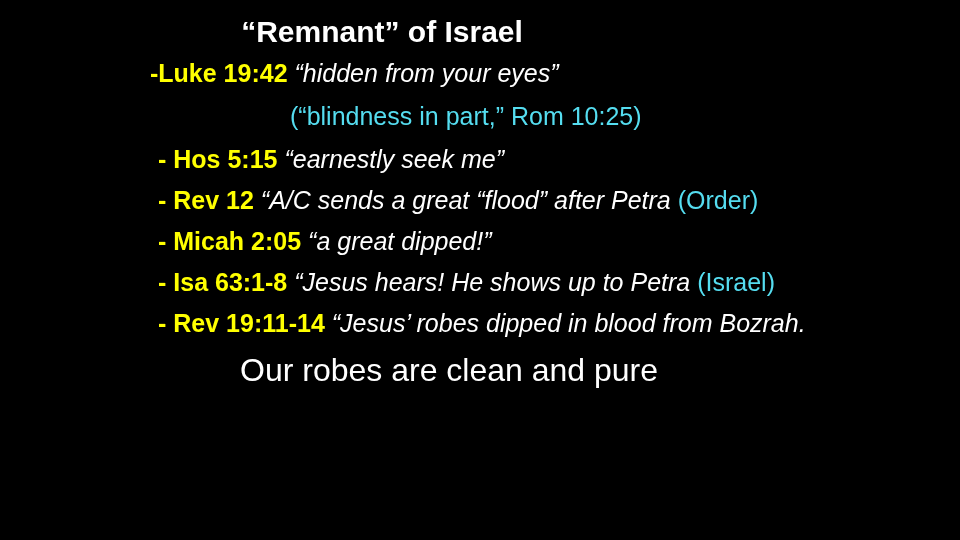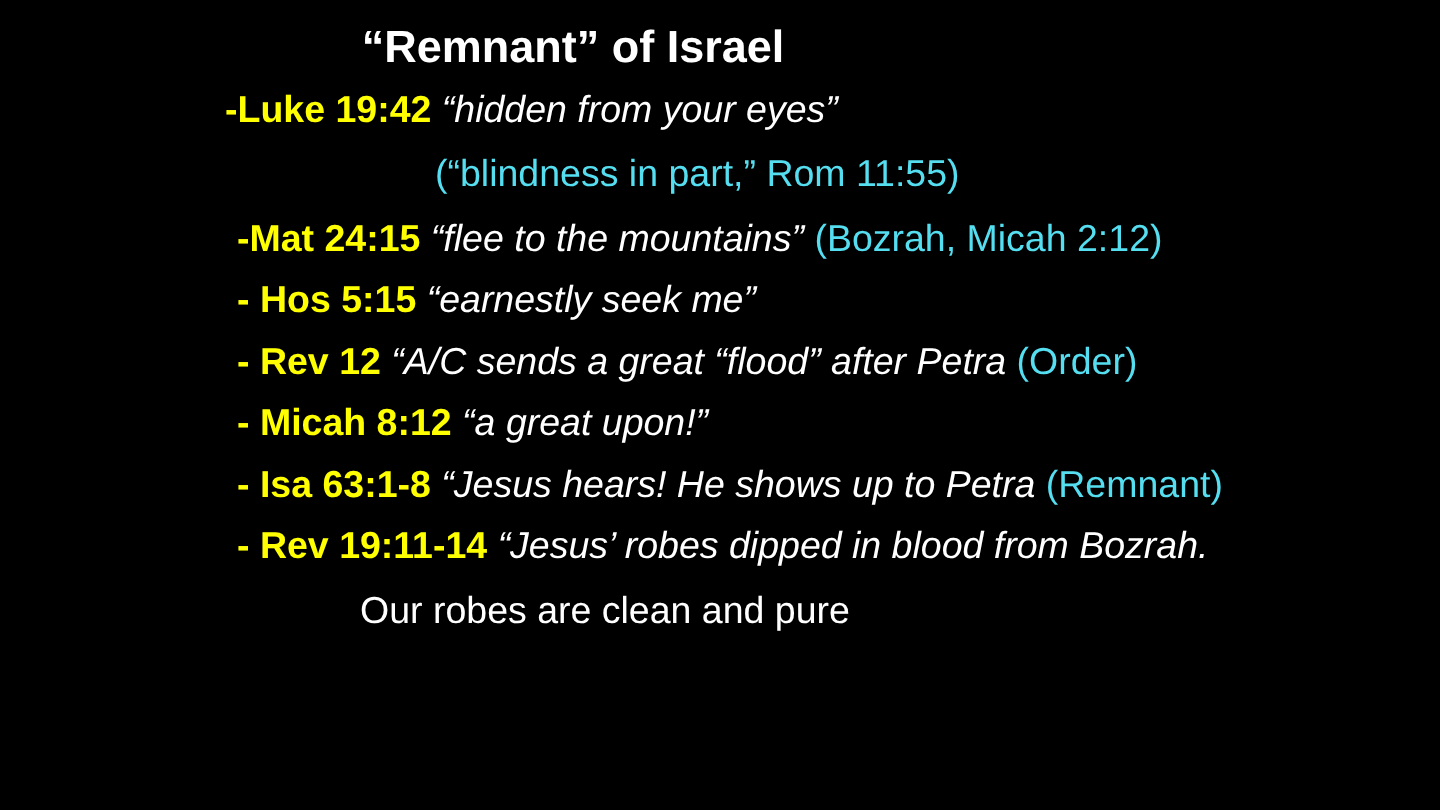--- a/index.html
+++ b/index.html
@@ -59,21 +59,21 @@
   }
   .sub-line {
     font-size: 25px;
     color: #55ddf0;
     margin-top: 6px;
     margin-bottom: 16px;
     padding-left: 140px;
     white-space: nowrap;
   }
   .sub-line-white {
-    font-size: 25px;
+    font-size: 32px;
     color: #ffffff;
     margin-top: 16px;
     margin-bottom: 14px;
     padding-left: 90px;
     white-space: nowrap;
   }
   .dash {
     color: #ffff00;
     font-weight: bold;
   }
@@ -86,53 +86,48 @@
   <div class="title-block">
     <div class="title-line">“Remnant” of Israel</div>
   </div>
 
   <div class="lines">
 
     <div class="line indent-b">
       <span class="dash">-</span><span class="ref">Luke 19:42</span>
       <span class="quote">“hidden from your eyes”</span>
     </div>
-    <div class="sub-line">(“blindness in part,” Rom 11:55)</div>
+    <div class="sub-line">(“blindness in part,” Rom 10:25)</div>
 
-    <div class="line indent-a">
-      <span class="dash">-</span><span class="ref">Mat 24:15</span>
-      <span class="quote">“flee to the mountains”</span>
-      <span class="cyan">(Bozrah, Micah 2:12)</span>
-    </div>
 
 
     <div class="line indent-a">
       <span class="dash">-</span>
       <span class="ref">Hos 5:15</span>
       <span class="quote">“earnestly seek me”</span>
     </div>
 
     <div class="line indent-a">
       <span class="dash">-</span>
       <span class="ref">Rev 12</span>
       <span class="quote">“A/C sends a great “flood” after Petra</span>
       <span class="cyan">(Order)</span>
     </div>
 
     <div class="line indent-a">
       <span class="dash">-</span>
-      <span class="ref">Micah 8:12</span>
-      <span class="quote">“a great upon!”</span>
+      <span class="ref">Micah 2:05</span>
+      <span class="quote">“a great dipped!”</span>
     </div>
 
     <div class="line indent-a">
       <span class="dash">-</span>
       <span class="ref">Isa 63:1-8</span>
       <span class="quote">“Jesus hears! He shows up to Petra</span>
-      <span class="cyan">(Remnant)</span>
+      <span class="cyan">(Israel)</span>
     </div>
 
     <div class="line indent-a">
       <span class="dash">-</span>
       <span class="ref">Rev 19:11-14</span>
       <span class="quote">“Jesus’ robes dipped in blood from Bozrah.</span>
     </div>
     <div class="sub-line-white">Our robes are clean and pure</div>
 
 

